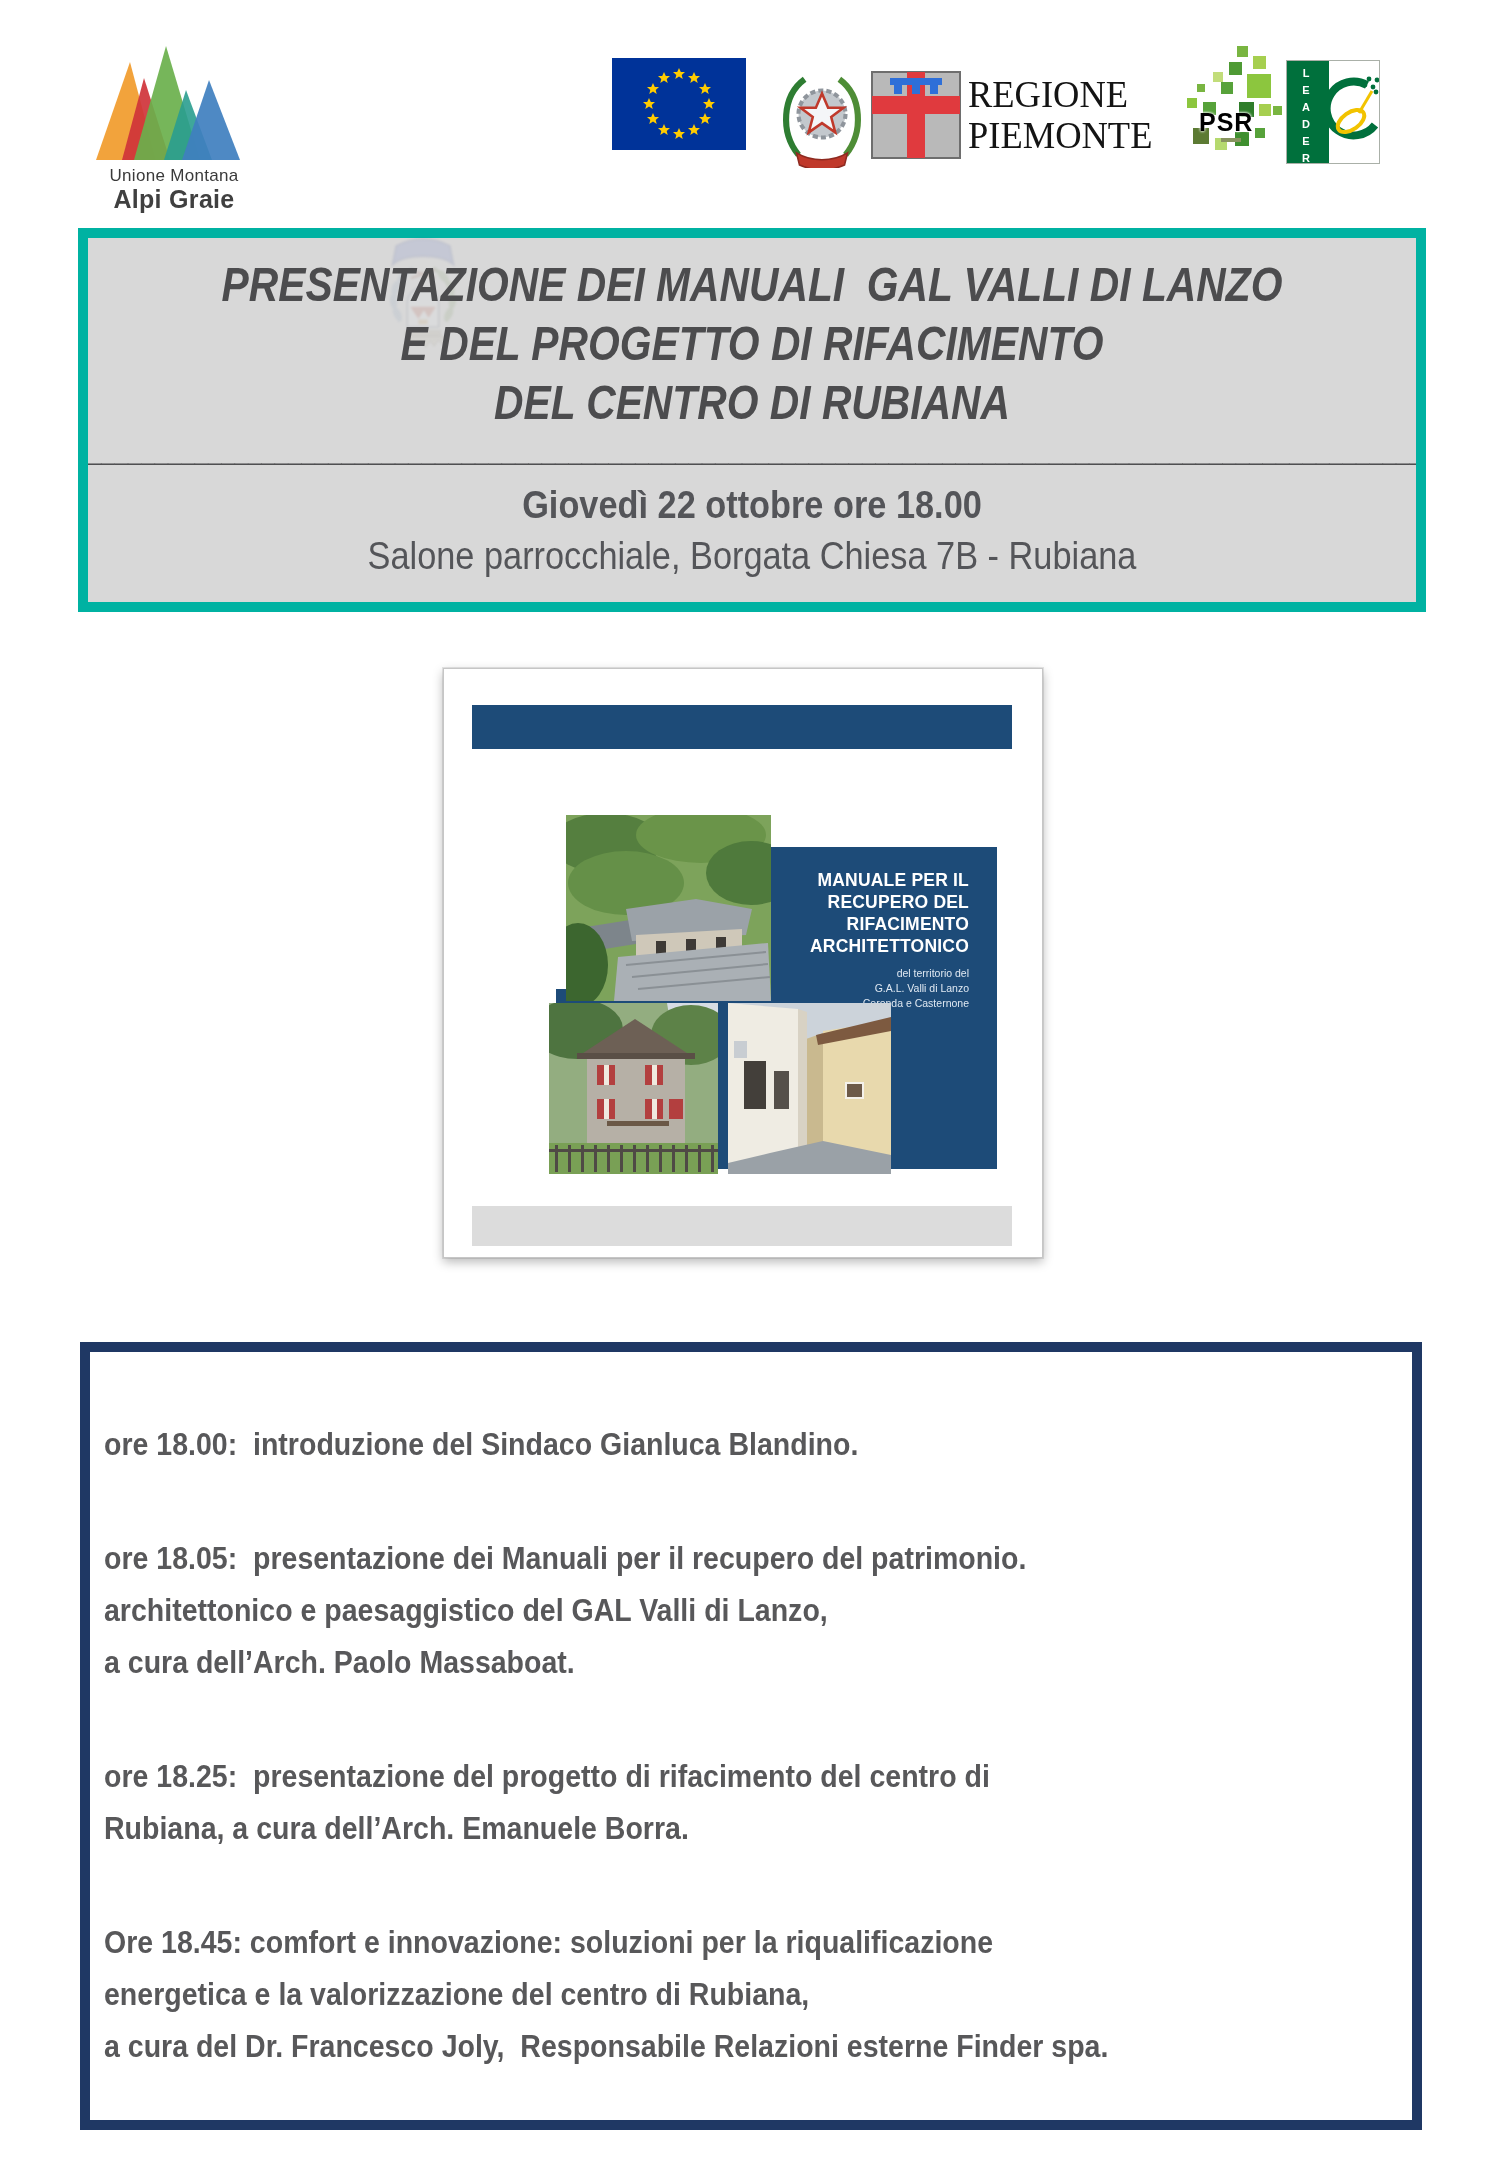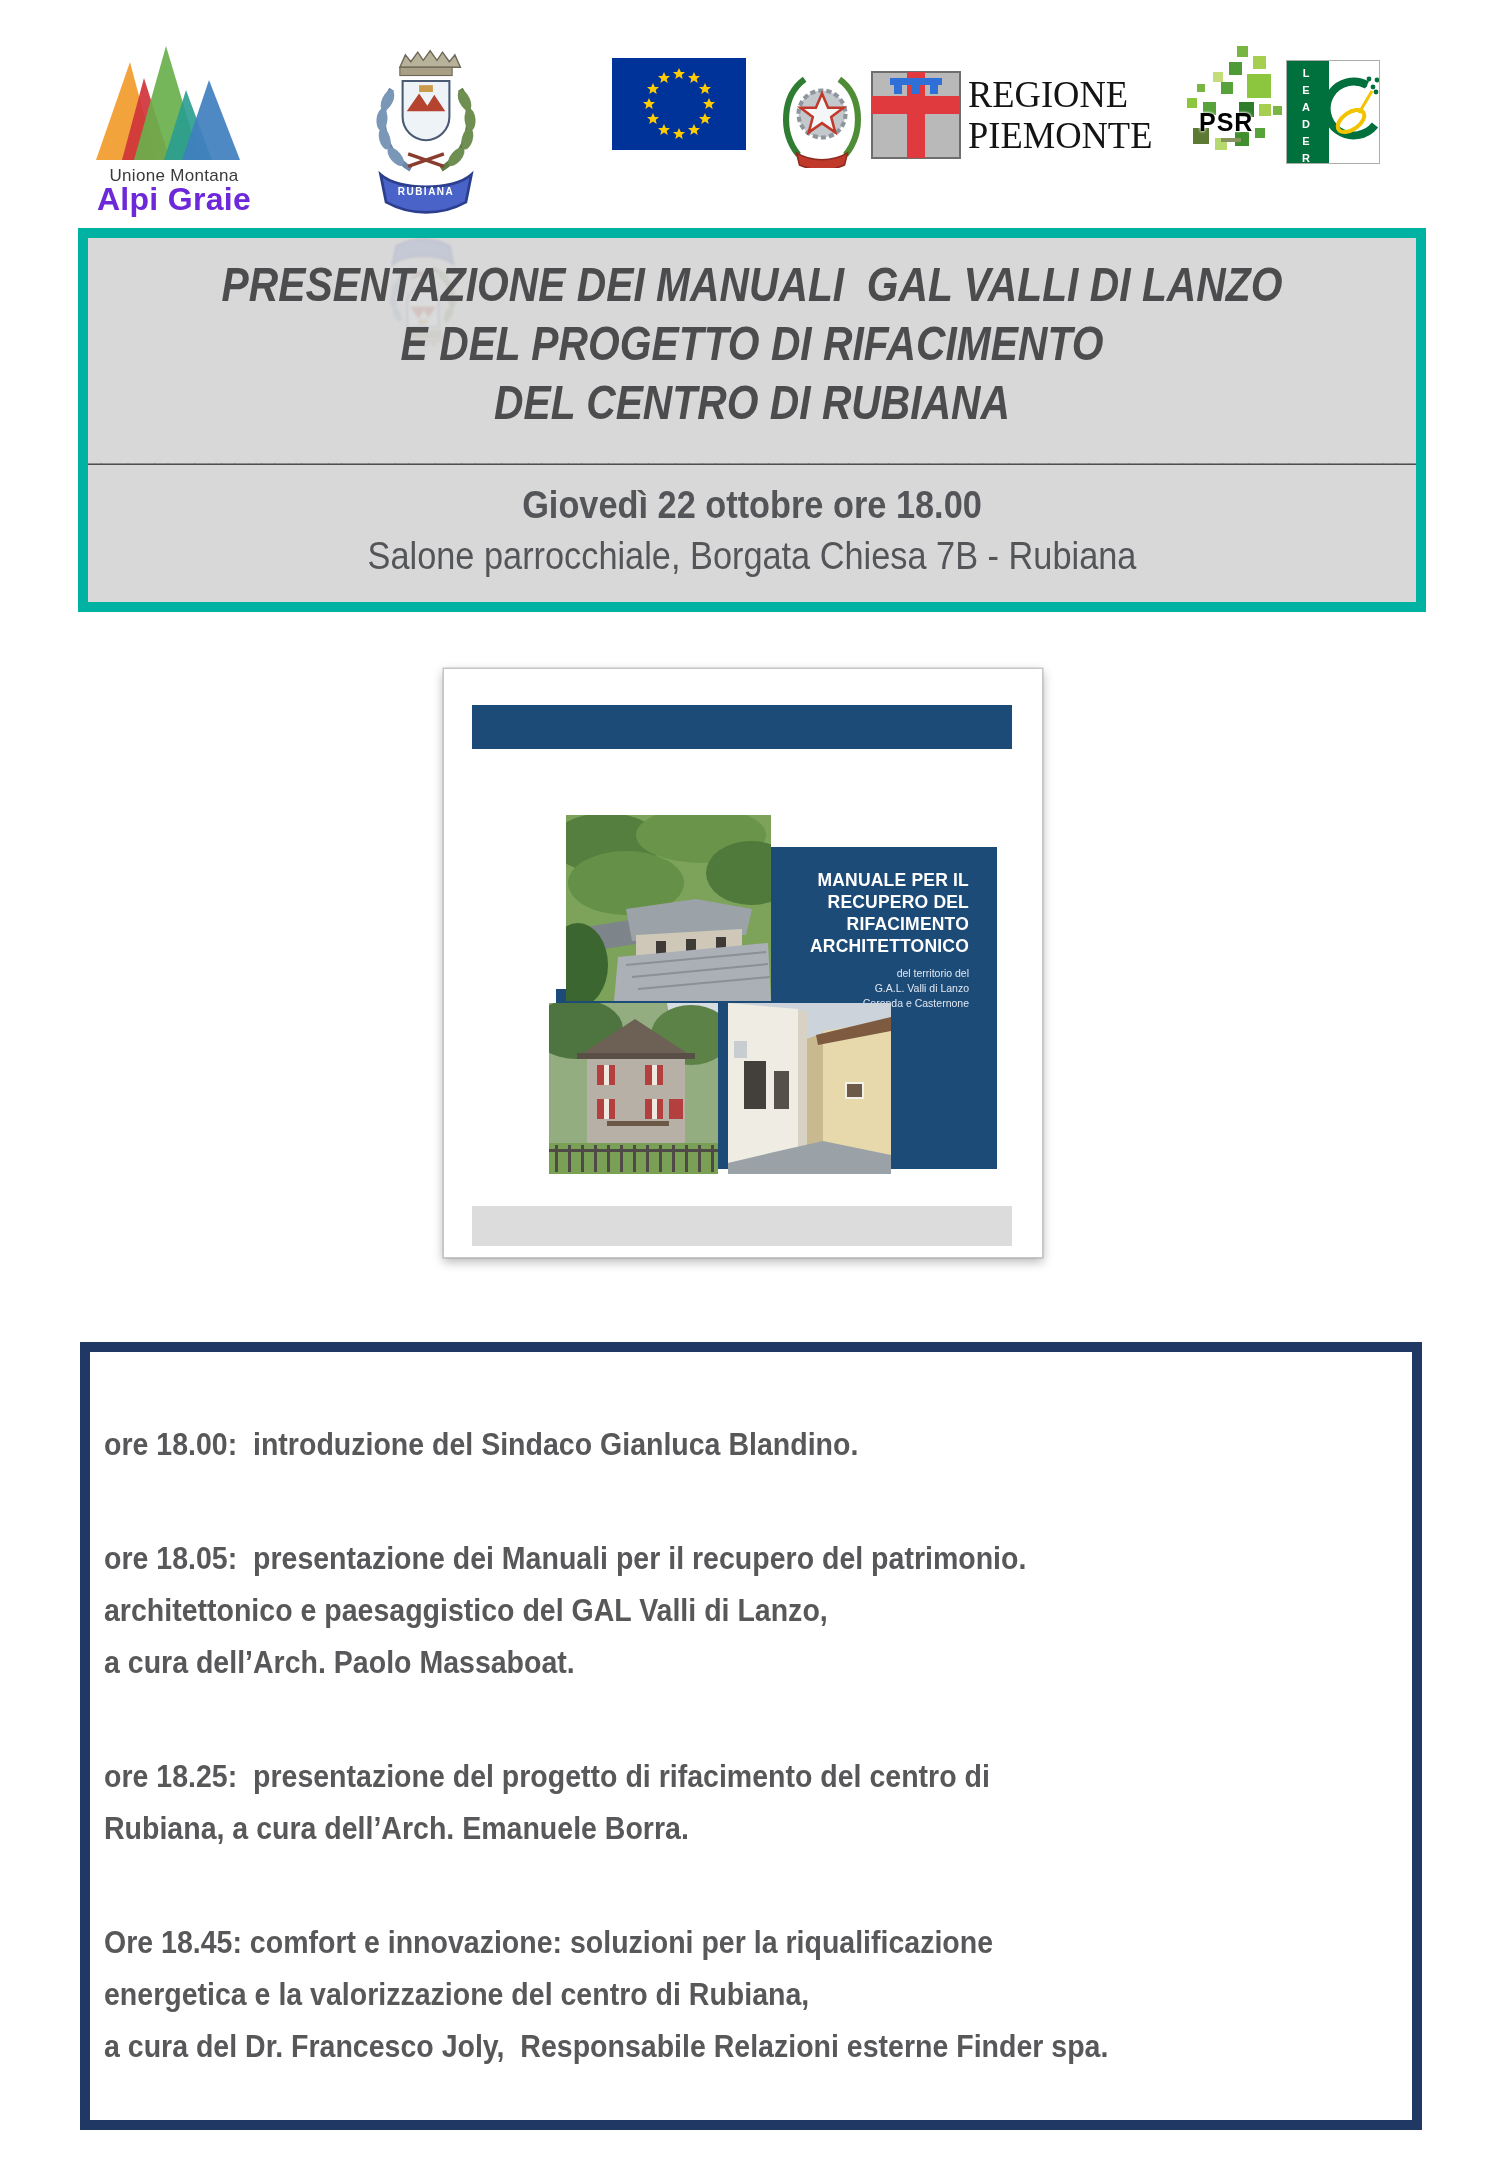--- a/index.html
+++ b/index.html
@@ -4,21 +4,21 @@
 <style>
   html,body{margin:0;padding:0;background:#fff;}
   .page{position:relative;width:1500px;height:2167px;background:#fff;overflow:hidden;
         font-family:"Liberation Sans","DejaVu Sans",sans-serif;color:#55565a;}
   .abs{position:absolute;}
 
   
   .logo-row{position:absolute;left:0;top:0;width:1500px;height:230px;}
   .alpi{left:88px;top:40px;width:172px;height:160px;text-align:center;}
   .alpi-l1{font-size:17px;color:#3a3a3a;letter-spacing:.3px;line-height:20px;}
-  .alpi-l2{font-size:32px;color:#6d28d9;font-weight:bold;line-height:26px;letter-spacing:.3px;}
+  .alpi-l2{font-size:25px;color:#404040;font-weight:bold;line-height:26px;letter-spacing:.3px;}
   .rubiana{left:350px;top:48px;width:152px;height:172px;}
   .rubiana-banner{position:absolute;left:0;top:138px;width:100%;text-align:center;
        font-size:10px;font-weight:bold;color:#fff;letter-spacing:1.5px;}
   .euflag{left:612px;top:58px;width:134px;height:92px;}
   .italy{left:776px;top:64px;width:92px;height:104px;}
   .piem-shield{left:868px;top:66px;width:96px;height:96px;}
   .piem-text{left:968px;top:74px;width:230px;font-family:"Liberation Serif","DejaVu Serif",serif;
        font-size:38px;line-height:41px;color:#141414;transform:scaleX(.96);transform-origin:left center;}
   .psr{left:1185px;top:46px;width:102px;height:128px;}
   .psr .sq{position:absolute;}
@@ -108,26 +108,20 @@
         <polygon points="8,120 42,22 68,120" fill="#f2a33c"></polygon>
         <polygon points="34,120 56,38 82,120" fill="#cf3339" opacity="0.92"></polygon>
         <polygon points="46,120 78,6 112,120" fill="#6ab04c" opacity="0.92"></polygon>
         <polygon points="76,120 98,50 124,120" fill="#2a9d8f" opacity="0.9"></polygon>
         <polygon points="94,120 121,40 152,120" fill="#3f7fbf" opacity="0.92"></polygon>
       </svg>
       <div class="alpi-l1">Unione Montana</div>
       <div class="alpi-l2">Alpi Graie</div>
     </div>
 
-    <div class="abs rubiana">
-      <svg width="152" height="172" viewBox="0 0 110 125">
-        <use href="#arms-sym"></use>
-      </svg>
-      <span class="rubiana-banner">RUBIANA</span>
-    </div>
 
     <svg class="abs euflag" viewBox="0 0 134 92">
       <rect width="134" height="92" fill="#003399"></rect>
       <g fill="#ffcc00">
         <g id="star">
             <polygon points="0,-6 1.8,-1.9 6,-1.9 2.7,0.9 3.7,5 0,2.4 -3.7,5 -2.7,0.9 -6,-1.9 -1.8,-1.9" transform="translate(67,16)"></polygon>
           </g>
         <polygon points="0,-6 1.8,-1.9 6,-1.9 2.7,0.9 3.7,5 0,2.4 -3.7,5 -2.7,0.9 -6,-1.9 -1.8,-1.9" transform="translate(82,20)"></polygon>
         <polygon points="0,-6 1.8,-1.9 6,-1.9 2.7,0.9 3.7,5 0,2.4 -3.7,5 -2.7,0.9 -6,-1.9 -1.8,-1.9" transform="translate(93,31)"></polygon>
         <polygon points="0,-6 1.8,-1.9 6,-1.9 2.7,0.9 3.7,5 0,2.4 -3.7,5 -2.7,0.9 -6,-1.9 -1.8,-1.9" transform="translate(97,46)"></polygon>

